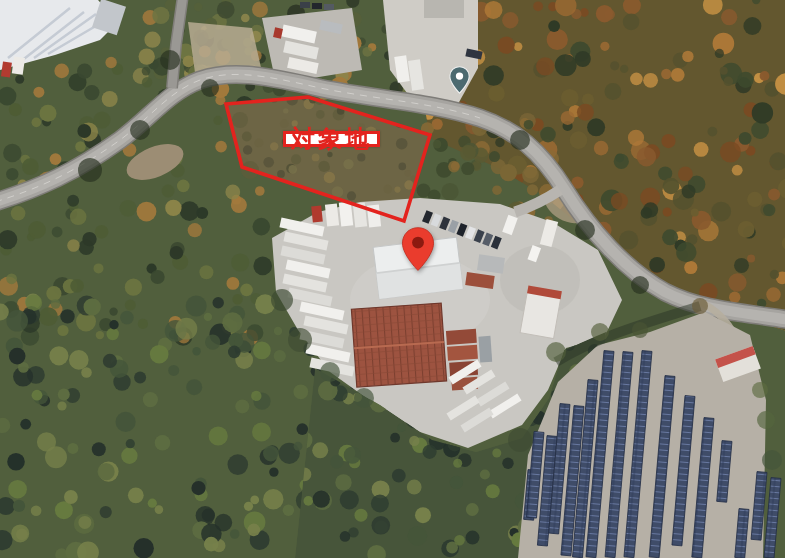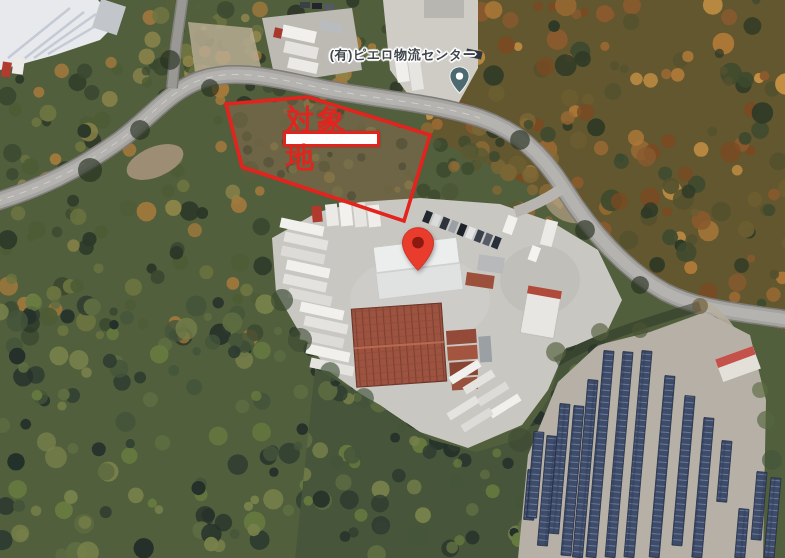--- a/index.html
+++ b/index.html
@@ -7,21 +7,21 @@
     position:relative;width:785px;height:558px;overflow:hidden;
     font-family:"Liberation Sans","DejaVu Sans",sans-serif;
     cursor:grab;
   }
   #scene{position:absolute;left:0;top:0;}
   .overlay{position:absolute;z-index:5;}
   #site-label{
     left:283px;top:131px;width:97px;height:16px;
     background:#ffffff;border:3px solid #e3231e;box-sizing:border-box;
     display:flex;align-items:center;justify-content:center;
-    color:#e3231e;font-weight:bold;font-size:28px;letter-spacing:3px;
+    color:#e3231e;font-weight:bold;font-size:24px;letter-spacing:3px;
     box-shadow:0 0 2px rgba(0,0,0,.25);
     font-family:Liberation Mono, monospace;
   }
   #poi-label{
     left:318px;top:46px;width:170px;text-align:center;
     color:#3f464b;font-weight:bold;font-size:13px;letter-spacing:.5px;
     text-shadow:-1px -1px 0 #fff,1px -1px 0 #fff,-1px 1px 0 #fff,1px 1px 0 #fff,
                  0 -2px 1px #fff,0 2px 1px #fff,-2px 0 1px #fff,2px 0 1px #fff;
     cursor:pointer;
   }
@@ -1044,21 +1044,20 @@
         <circle cx="520" cy="140" r="10" fill="#26301f" opacity="0.65"></circle>
         <circle cx="585" cy="230" r="10" fill="#26301f" opacity="0.65"></circle>
         <circle cx="640" cy="285" r="9" fill="#26301f" opacity="0.65"></circle>
       </g>
 
     <polygon points="226,104 308,97 430,135 404,221 242,167" fill="none" stroke="#e3231e" stroke-width="3.6" stroke-linejoin="miter"></polygon>
   </svg>
 
   <div class="overlay" id="site-label">対象地</div>
 
-  <div class="overlay" id="poi-label">(有)ピエロ物流センター</div>
 
   <div class="overlay" id="poi-pin">
     <svg width="21" height="28" viewBox="0 0 24 32">
       <path d="M12,0.8 C5.8,0.8 1,5.6 1,11.8 C1,20 12,31 12,31 C12,31 23,20 23,11.8 C23,5.6 18.2,0.8 12,0.8 Z" fill="#4c6a70" stroke="rgba(255,255,255,0.85)" stroke-width="1.2"></path>
       <circle cx="12" cy="11.5" r="4.2" fill="#ffffff"></circle>
     </svg>
   </div>
 
   <div class="overlay" id="dest-pin">
     <svg width="34" height="44" viewBox="0 0 24 32">

